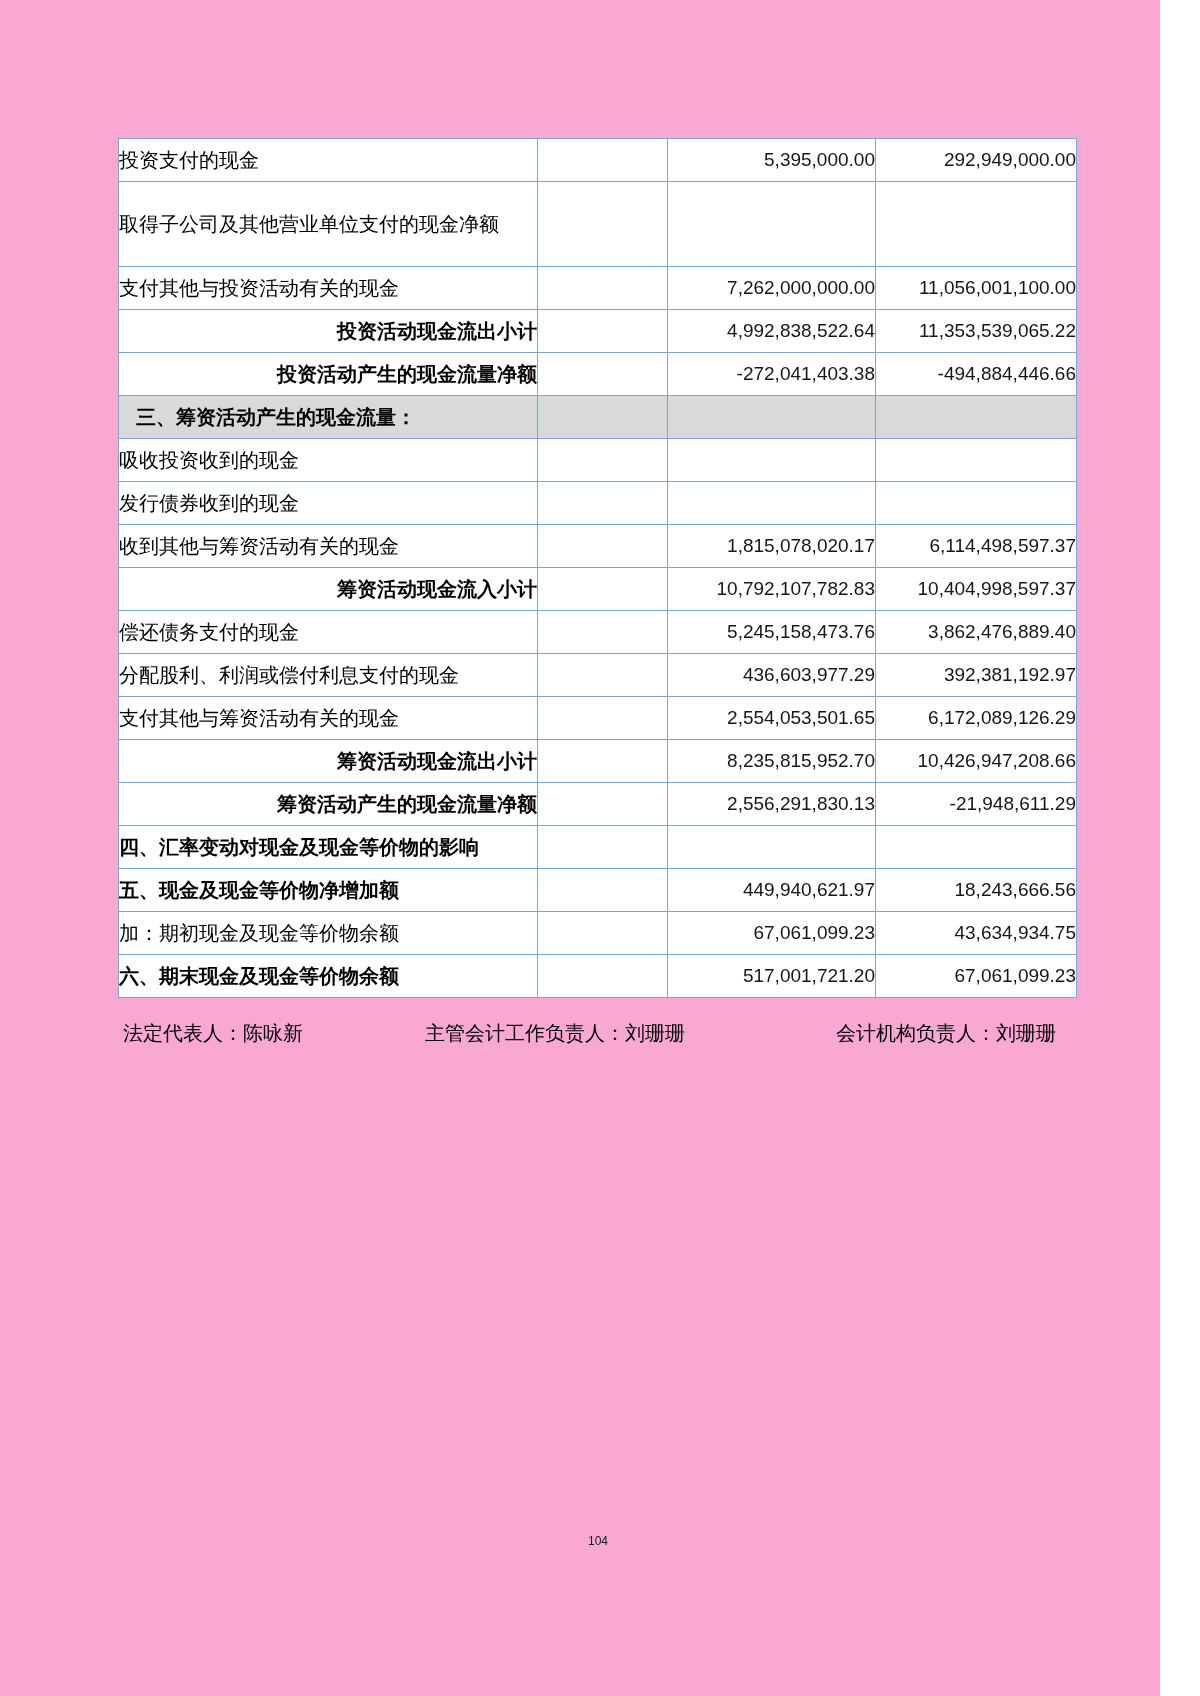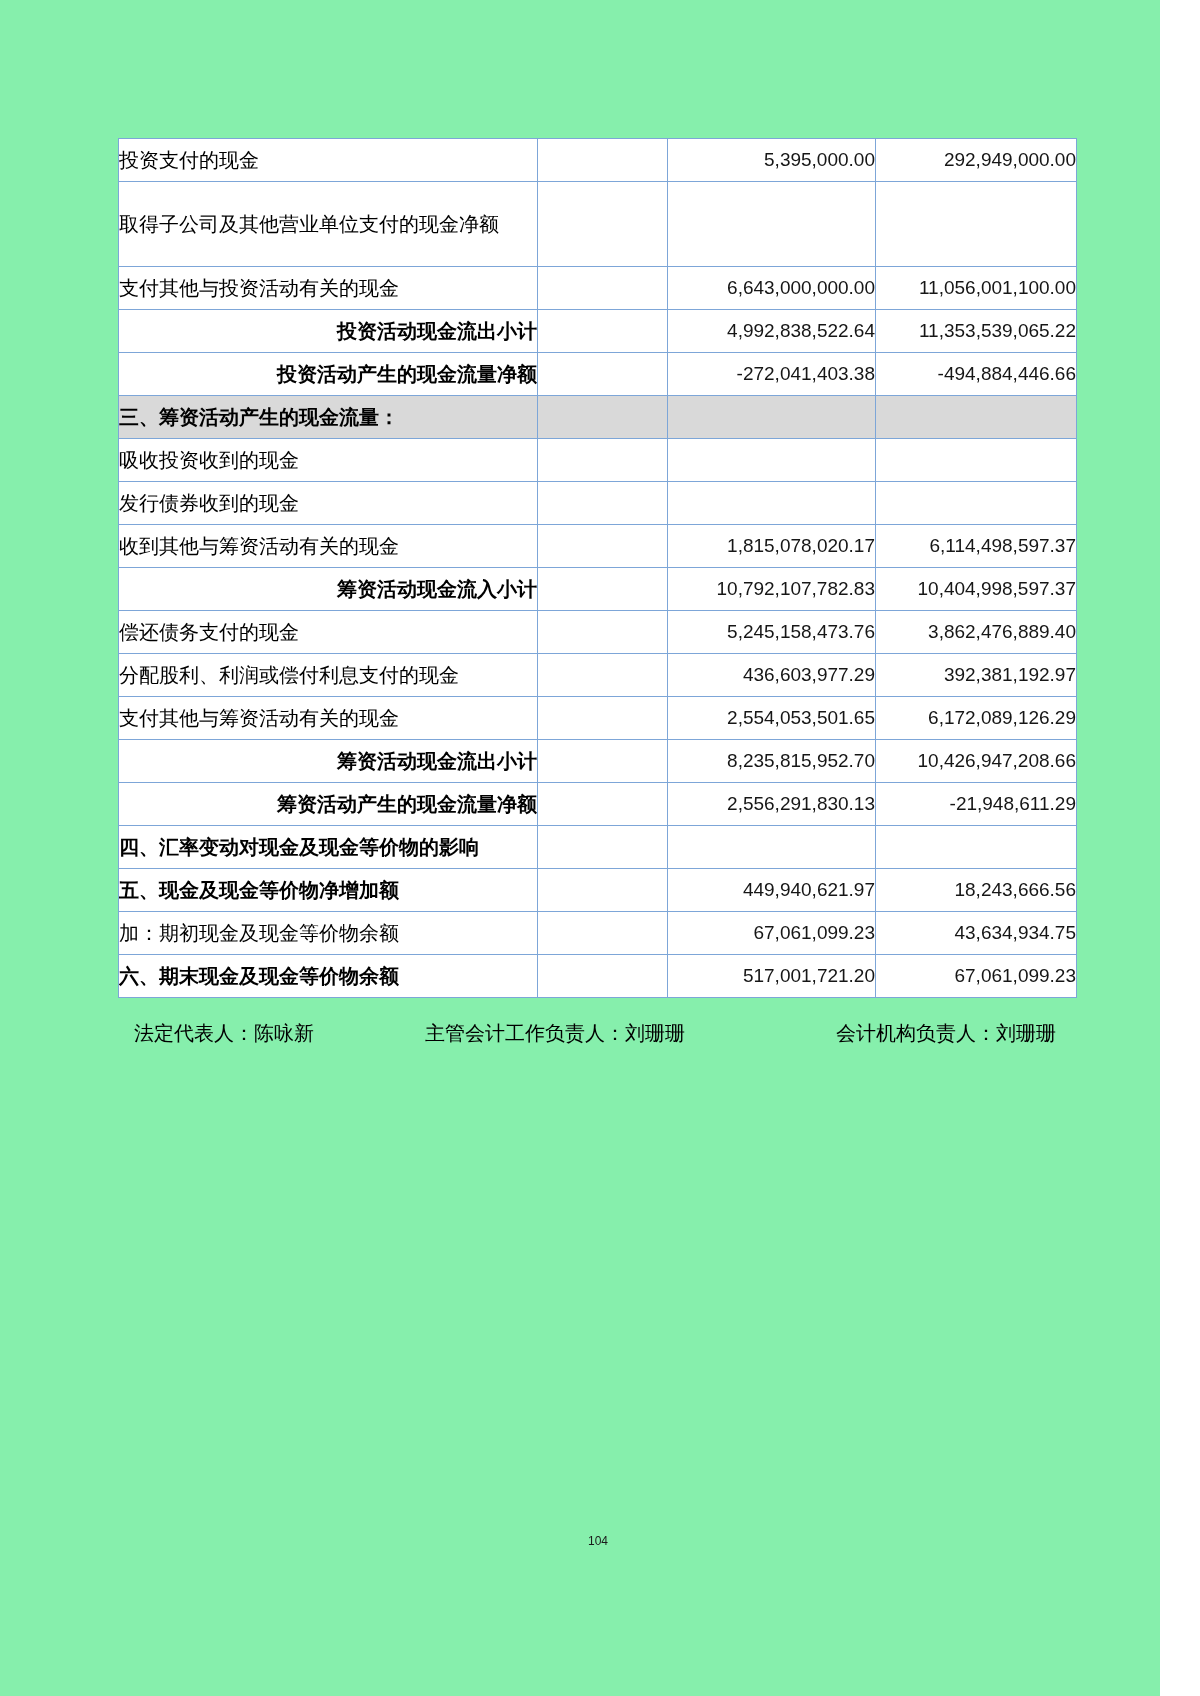--- a/index.html
+++ b/index.html
@@ -4,21 +4,21 @@
 <style>
   html, body {
     margin: 0;
     padding: 0;
     background: #ffffff;
   }
   .page {
     position: relative;
     width: 1160px;
     height: 1696px;
-    background: #86efac;
+    background: #f9a8d4;
     overflow: hidden;
     font-family: "Liberation Serif", "DejaVu Serif", serif;
     color: #000000;
   }
   table.cashflow {
     position: absolute;
     left: 118px;
     top: 138px;
     width: 958px;
     border-collapse: collapse;
@@ -45,35 +45,35 @@
   td.note-cell { background: #ffffff; }
   td.num-cell {
     background: #ffffff;
     font-family: "Liberation Sans", "DejaVu Sans", sans-serif;
     font-size: 19px;
     color: #161616;
     text-align: right;
     padding: 0 11px 0 2px;
     white-space: nowrap;
   }
-  tr.full-gray td { background: #d9d9d9; }
+  tr.full-gray td { background: #d9d9d9; padding-left: 17px; }
   tr.tall td { height: 84px; }
   tr.tall td.label-cell { line-height: 42px; padding-top: 0; padding-bottom: 0; }
   .signature-row {
     position: absolute;
     left: 118px;
     top: 1016px;
     width: 958px;
     height: 32px;
     font-family: "Liberation Serif", "DejaVu Serif", serif;
     font-size: 20px;
     color: #000000;
   }
   .signature-row span { position: absolute; top: 4px; white-space: nowrap; }
-  .sig-legal { left: 16px; }
+  .sig-legal { left: 5px; }
   .sig-chief { left: 307px; }
   .sig-dept  { left: 686px; margin-left: 32px; }
   .page-number {
     position: absolute;
     left: 0;
     top: 1534px;
     width: 1196px;
     text-align: center;
     font-family: "Liberation Sans", "DejaVu Sans", sans-serif;
     font-size: 12px;
@@ -101,21 +101,21 @@
     </tr>
         <tr class="tall">
       <td class="label-cell">取得子公司及其他营业单位支付的现金净额</td>
       <td class="note-cell"></td>
       <td class="num-cell"></td>
       <td class="num-cell"></td>
     </tr>
         <tr>
       <td class="label-cell">支付其他与投资活动有关的现金</td>
       <td class="note-cell"></td>
-      <td class="num-cell">6,643,000,000.00</td>
+      <td class="num-cell">7,262,000,000.00</td>
       <td class="num-cell">11,056,001,100.00</td>
     </tr>
         <tr>
       <td class="label-cell bold-center">投资活动现金流出小计</td>
       <td class="note-cell"></td>
       <td class="num-cell">4,992,838,522.64</td>
       <td class="num-cell">11,353,539,065.22</td>
     </tr>
         <tr>
       <td class="label-cell bold-center">投资活动产生的现金流量净额</td>

